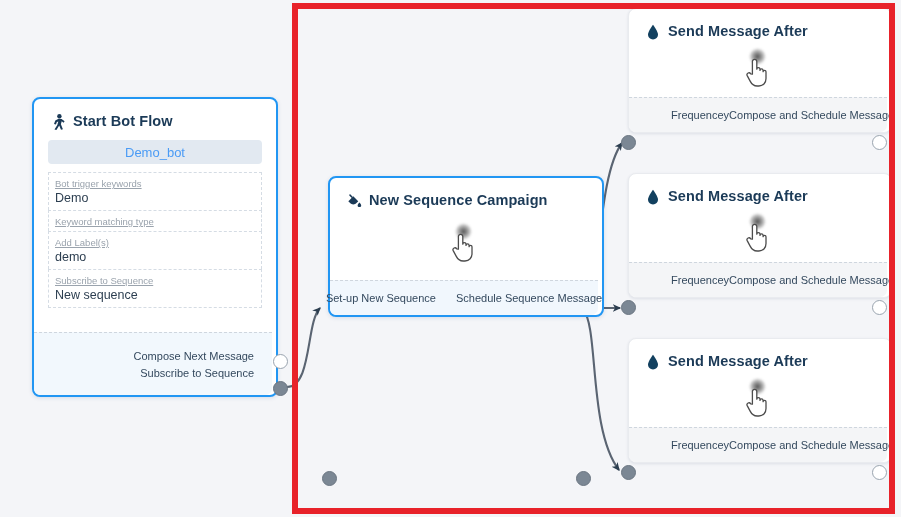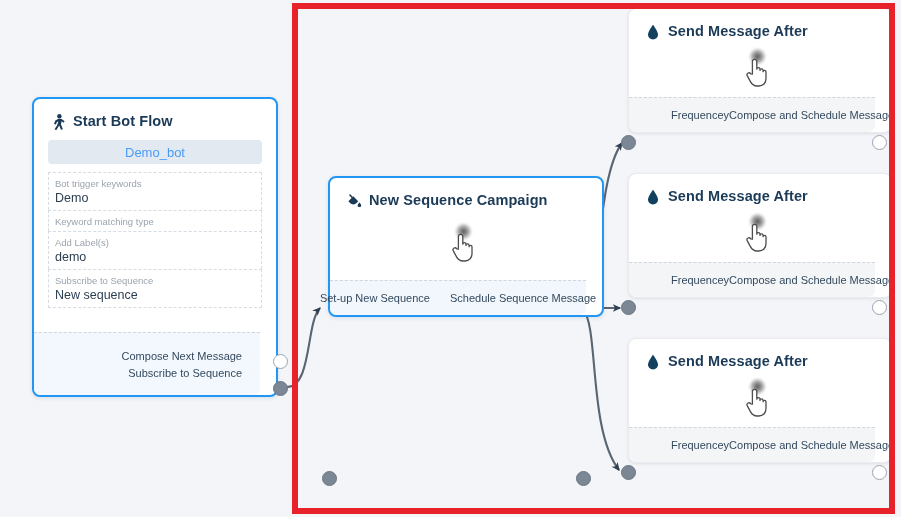--- a/index.html
+++ b/index.html
@@ -60,21 +60,21 @@
   .cursor-blob{position:relative;width:46px;height:46px;}
   .cursor-blob .halo{
     position:absolute;left:12px;top:0px;width:17px;height:17px;border-radius:50%;
     background:radial-gradient(circle at 50% 50%, rgba(40,40,40,.80) 0%, rgba(70,70,70,.42) 45%, rgba(130,130,130,0) 72%);
     filter:blur(1.2px);
   }
   .cursor-blob svg{position:absolute;left:6px;top:8px;}
 
   
   .node-foot{
-    position:absolute;left:0;right:16px;bottom:0;
+    position:absolute;left:0;right:4px;bottom:0;
     height:34px;
     border-top:1px dashed #cfd6de;
     background:#f4f5f7;
     border-bottom-left-radius:7px;border-bottom-right-radius:7px;
     display:flex;align-items:center;
   }
   .node.selected .node-foot{background:#f1f7fd;}
   .port-label{
     font-size:11px;color:#34495e;white-space:nowrap;
   }
@@ -97,21 +97,21 @@
     font-size:13px;color:#4a9bf5;
   }
   .field-list{margin:0 14px;}
   .field{
     border-top:1px dashed #d5dce4;
     border-left:1px dashed #d5dce4;
     border-right:1px dashed #d5dce4;
     padding:4px 6px 3px 6px;
   }
   .field:last-child{border-bottom:1px dashed #d5dce4;}
-  .field .flabel{font-size:9.5px;color:#9aa3ad;line-height:13px;}
+  .field .flabel{font-size:9.5px;color:#9aa3ad;line-height:13px;text-decoration:underline;}
   .field .fvalue{font-size:12.5px;color:#2c3e50;line-height:17px;}
 
   #start-node .node-foot{
     height:62px;flex-direction:column;align-items:flex-end;justify-content:center;
     background:#f2f8fd;gap:5px;padding-right:18px;
   }
   #start-node .node-foot .port-label{font-size:11px;color:#34495e;margin-left:12px;}
 
   
   #seq-node{left:328px;top:176px;width:276px;height:141px;}

